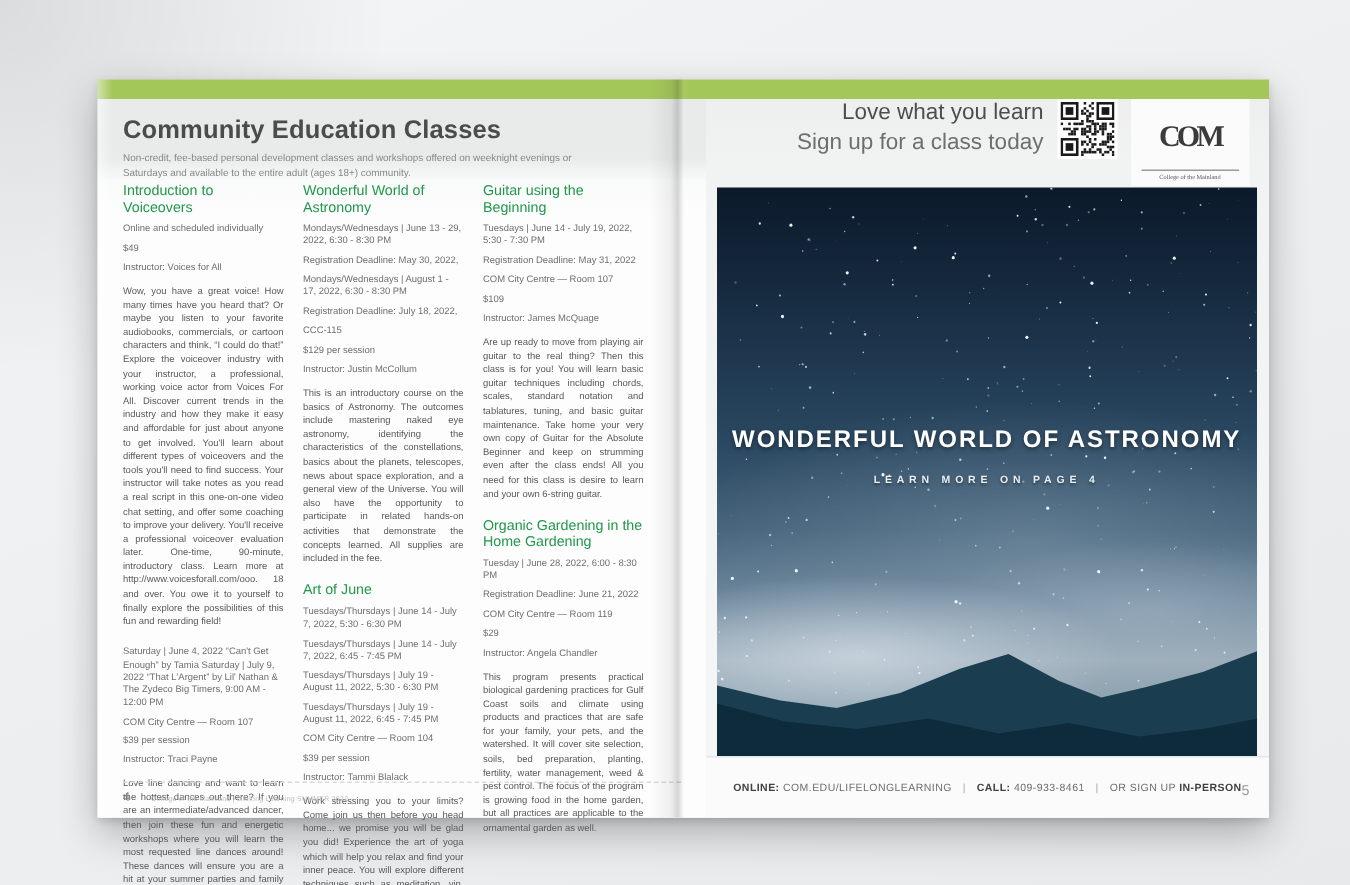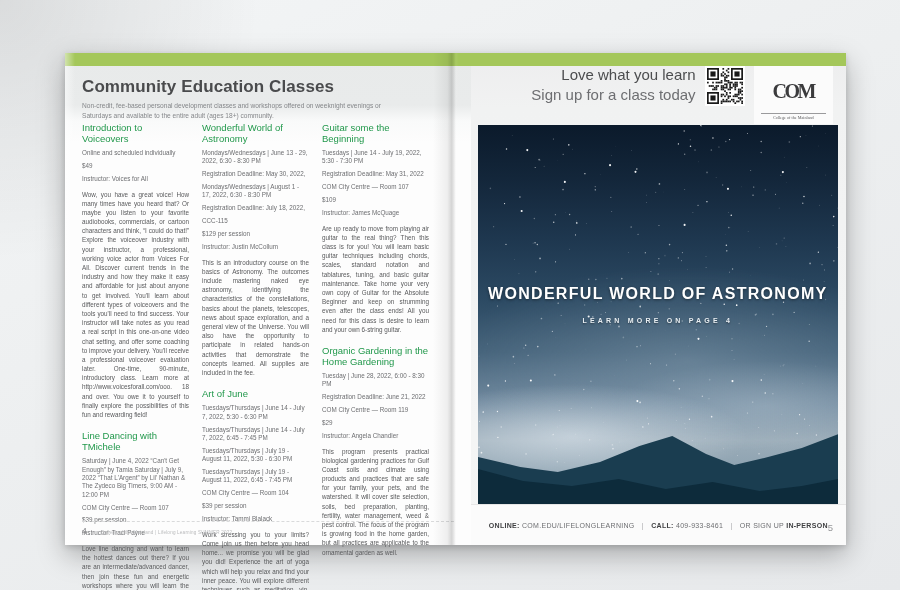--- a/index.html
+++ b/index.html
@@ -105,21 +105,20 @@
     <h3 class="class-title">Introduction to Voiceovers</h3>
     <div class="class-details">
               <p class="class-detail">Online and scheduled individually</p>
               <p class="class-detail">$49</p>
               <p class="class-detail">Instructor: Voices for All</p>
             </div>
     <p class="class-body">Wow, you have a great voice! How many times have you heard that? Or maybe you listen to your favorite audiobooks, commercials, or cartoon characters and think, “I could do that!” Explore the voiceover industry with your instructor, a professional, working voice actor from Voices For All. Discover current trends in the industry and how they make it easy and affordable for just about anyone to get involved. You'll learn about different types of voiceovers and the tools you'll need to find success. Your instructor will take notes as you read a real script in this one-on-one video chat setting, and offer some coaching to improve your delivery. You'll receive a professional voiceover evaluation later. One-time, 90-minute, introductory class. Learn more at http://www.voicesforall.com/ooo. 18 and over. You owe it to yourself to finally explore the possibilities of this fun and rewarding field!</p>
   </div>
 
   <div class="class-block">
-    <h3 class="class-title">Line Dancing with TMichele</h3>
     <div class="class-details">
               <p class="class-detail">Saturday | June 4, 2022 “Can't Get Enough” by Tamia Saturday | July 9, 2022 “That L'Argent” by Lil' Nathan &amp; The Zydeco Big Timers, 9:00 AM - 12:00 PM</p>
               <p class="class-detail">COM City Centre — Room 107</p>
               <p class="class-detail">$39 per session</p>
               <p class="class-detail">Instructor: Traci Payne</p>
             </div>
     <p class="class-body">Love line dancing and want to learn the hottest dances out there?  If you are an intermediate/advanced dancer, then join these fun and energetic workshops where you will learn the most requested line dances around! These dances will ensure you are a hit at your summer parties and family reunions!</p>
   </div>
 </div>
       <div class="col">
@@ -146,21 +145,21 @@
               <p class="class-detail">Tuesdays/Thursdays | July 19 - August 11, 2022, 6:45 - 7:45 PM</p>
               <p class="class-detail">COM City Centre — Room 104</p>
               <p class="class-detail">$39 per session</p>
               <p class="class-detail">Instructor: Tammi Blalack</p>
             </div>
     <p class="class-body">Work stressing you to your limits?  Come join us then before you head home... we promise you will be glad you did! Experience the art of yoga which will help you relax and find your inner peace. You will explore different techniques such as meditation, yin, Hatha, and animal movements in this class.</p>
   </div>
 </div>
       <div class="col">
   <div class="class-block">
-    <h3 class="class-title">Guitar some the Beginning</h3>
+    <h3 class="class-title">Guitar using the Beginning</h3>
     <div class="class-details">
               <p class="class-detail">Tuesdays | June 14 - July 19, 2022, 5:30 - 7:30 PM</p>
               <p class="class-detail">Registration Deadline: May 31, 2022</p>
               <p class="class-detail">COM City Centre — Room 107</p>
               <p class="class-detail">$109</p>
               <p class="class-detail">Instructor: James McQuage</p>
             </div>
     <p class="class-body">Are up ready to move from playing air guitar to the real thing? Then this class is for you!  You will learn basic guitar techniques including chords, scales, standard notation and tablatures, tuning, and basic guitar maintenance.  Take home your very own copy of Guitar for the Absolute Beginner and keep on strumming even after the class ends!  All you need for this class is desire to learn and your own 6-string guitar.</p>
   </div>
 

